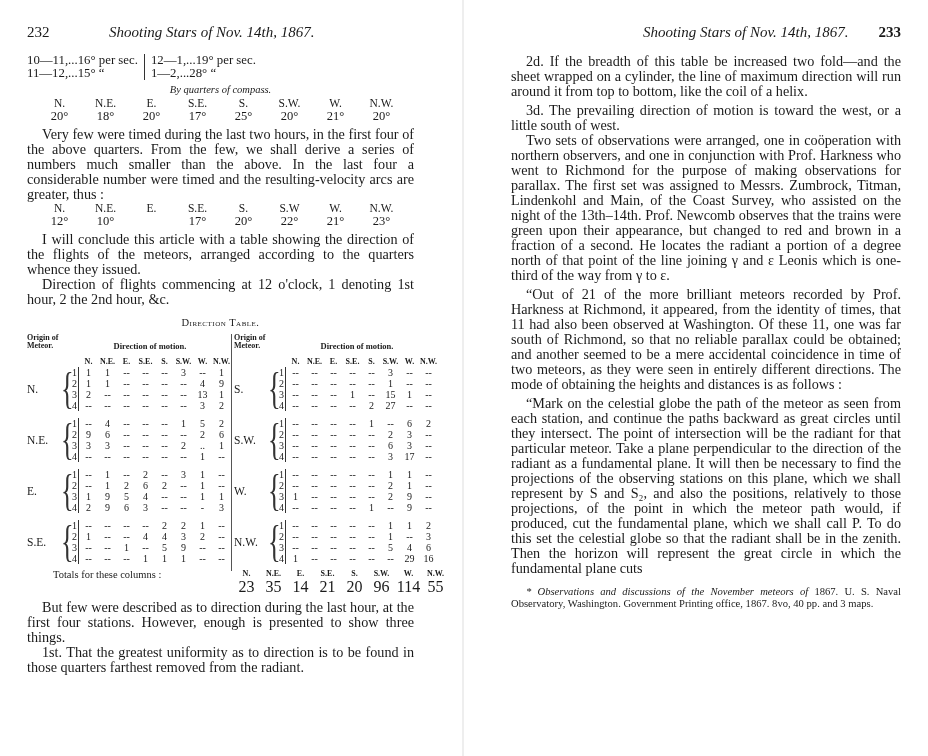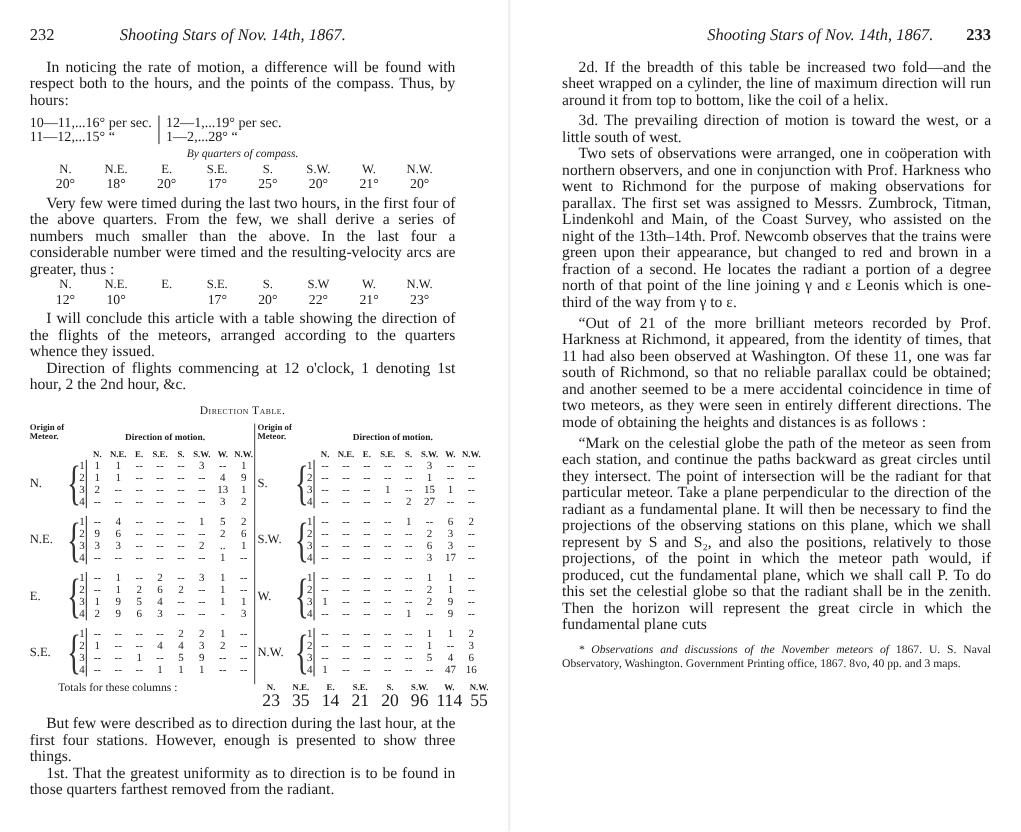--- a/index.html
+++ b/index.html
@@ -48,21 +48,20 @@
 <body>
 
 <div class="gutter"></div>
 
 <div class="page" id="page-left">
   <div class="running-head">
     <span class="num">232</span>
     <span class="title">Shooting Stars of Nov. 14th, 1867.</span>
   </div>
 
-  <p class="ind">In noticing the rate of motion, a difference will be found with respect both to the hours, and the points of the compass. Thus, by hours:</p>
 
   <div class="rates" id="rates">
       <div class="col">
         <div>10—11,...16° per sec.</div>
         <div>11—12,...15°  “</div>
       </div>
       <div class="col">
         <div>12—1,...19° per sec.</div>
         <div>1—2,...28°  “</div>
       </div>
@@ -462,21 +461,21 @@
           <span class="c" style="grid-area: 3 / 9;">5</span>
           <span class="c" style="grid-area: 3 / 10;">4</span>
           <span class="c" style="grid-area: 3 / 11;">6</span>
           <span class="hr" style="grid-area: 4 / 3;">4</span>
           <span class="c" style="grid-area: 4 / 4;">1</span>
           <span class="c" style="grid-area: 4 / 5;">--</span>
           <span class="c" style="grid-area: 4 / 6;">--</span>
           <span class="c" style="grid-area: 4 / 7;">--</span>
           <span class="c" style="grid-area: 4 / 8;">--</span>
           <span class="c" style="grid-area: 4 / 9;">--</span>
-          <span class="c" style="grid-area: 4 / 10;">47</span>
+          <span class="c" style="grid-area: 4 / 10;">29</span>
           <span class="c" style="grid-area: 4 / 11;">16</span>
         </div>
       </div>
   </div>
   <div class="totals" id="totals">
     <span class="lab" style="grid-row:1 / span 2;">Totals for these columns :</span>
   <span class="h" style="grid-area: 1 / 2;">N.</span>
       <span class="v" style="grid-area: 2 / 2;">23</span>
       <span class="h" style="grid-area: 1 / 3;">N.E.</span>
       <span class="v" style="grid-area: 2 / 3;">35</span>

